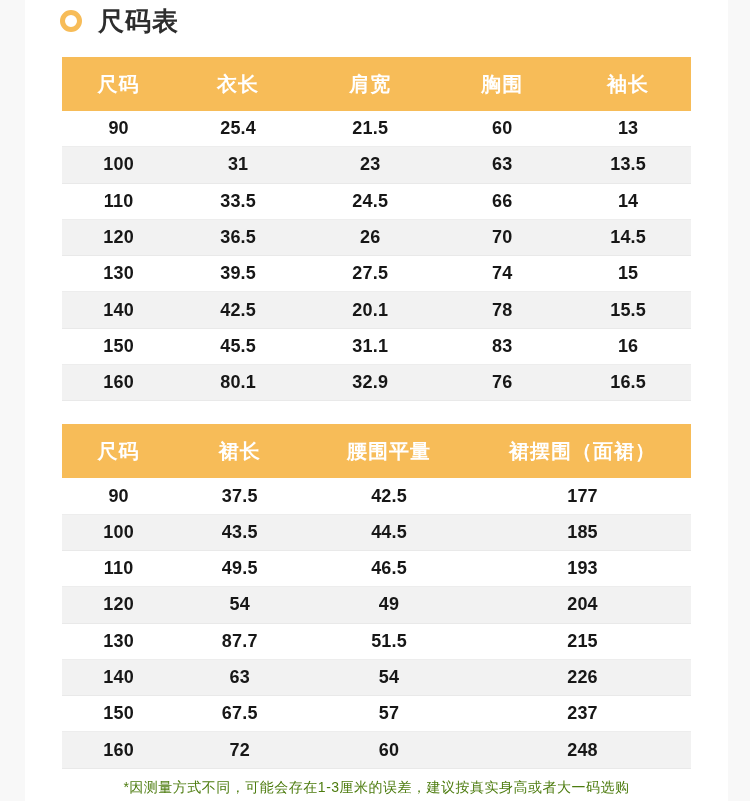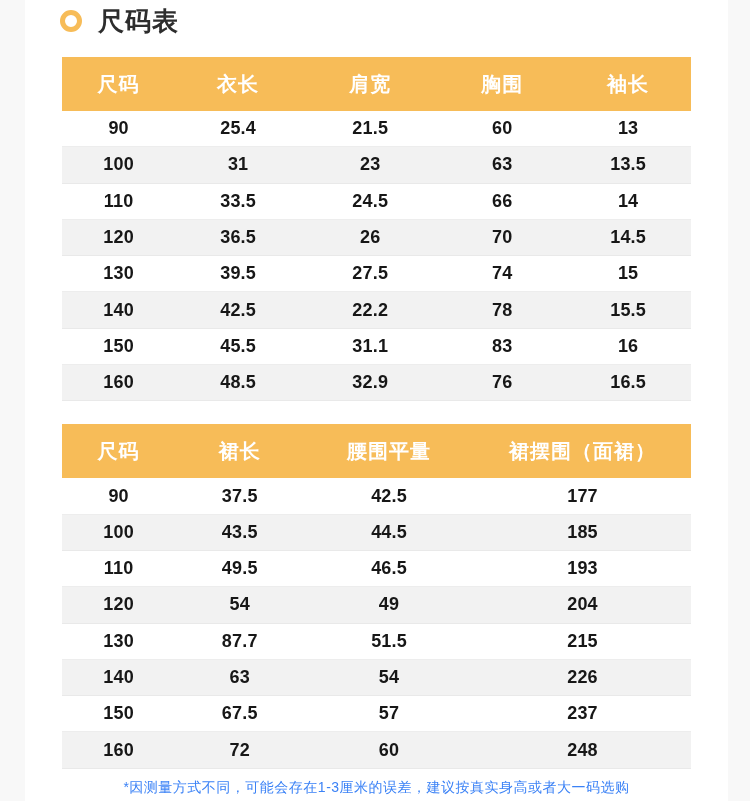--- a/index.html
+++ b/index.html
@@ -72,21 +72,21 @@
   tbody tr.alt td{
     background:var(--alt-row);
     border-bottom-color:#E9E9E9;
     text-align:center;
   }
   .footnote{
     margin:10px 0 0 37px;
     width:629px;
     text-align:center;
     font-size:14px;
-    color:#3b82f6;
+    color:#4d7c0f;
     letter-spacing:0.5px;
   }
 </style>
 </head>
 <body>
 
 <div class="sheet">
 
   <div class="title-row">
     <span class="ring"></span>
@@ -143,34 +143,34 @@
           <tr>
             <td>130</td>
             <td>39.5</td>
             <td>27.5</td>
             <td>74</td>
             <td>15</td>
           </tr>
           <tr class="alt">
             <td>140</td>
             <td>42.5</td>
-            <td>22.2</td>
+            <td>20.1</td>
             <td>78</td>
             <td>15.5</td>
           </tr>
           <tr>
             <td>150</td>
             <td>45.5</td>
             <td>31.1</td>
             <td>83</td>
             <td>16</td>
           </tr>
           <tr class="alt">
             <td>160</td>
-            <td>48.5</td>
+            <td>80.1</td>
             <td>32.9</td>
             <td>76</td>
             <td>16.5</td>
           </tr>
         </tbody>
       </table>
     <table class="t2">
         <colgroup>
           <col style="width: 18%;">
           <col style="width: 20.5%;">

